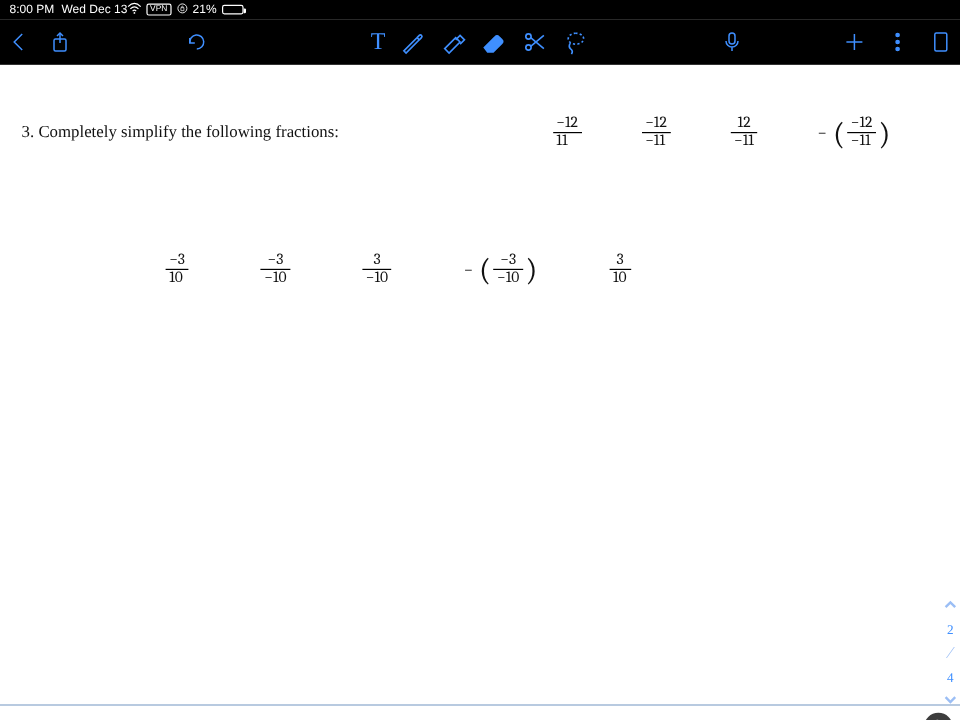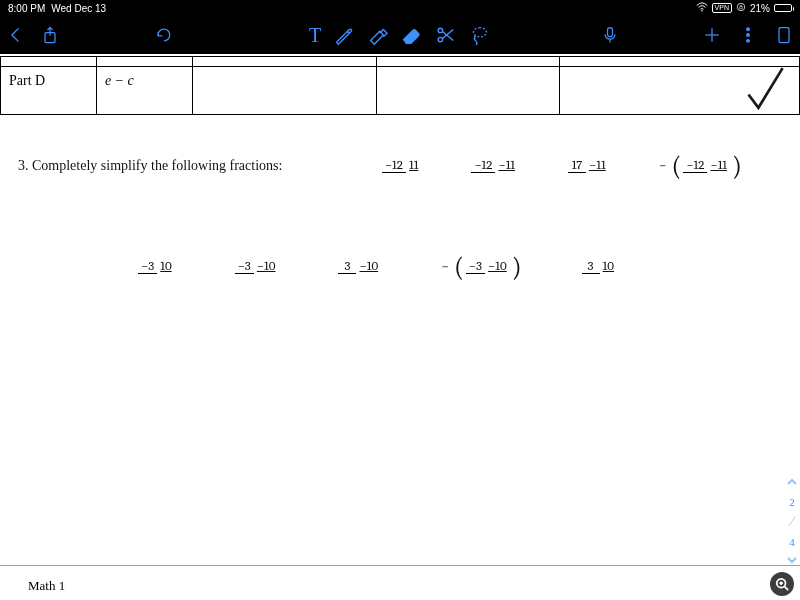--- a/index.html
+++ b/index.html
@@ -1,19 +1,19 @@
 <!DOCTYPE html>
 <html><head>
 <meta charset="utf-8">
 <style>
   * { margin: 0; padding: 0; box-sizing: border-box; }
   body { font-family: -apple-system, "Helvetica Neue", Arial, sans-serif; width: 800px; height: 600px; overflow: hidden; background: #fff; position: relative; }
 
   
-  .status-bar { background: #000; color: #fff; height: 16px; display: flex; justify-content: space-between; align-items: center; padding: 0 8px; font-size: 10px; font-weight: 500; }
+  .status-bar { background: #000; color: #fff; height: 16px; display: flex; justify-content: flex-start; align-items: center; padding: 0 8px; font-size: 10px; font-weight: 500; }
   .status-left { display: flex; gap: 6px; }
   .status-right { display: flex; gap: 4px; align-items: center; }
   .battery { width: 18px; height: 8px; border: 1px solid #fff; border-radius: 2px; position: relative; }
   .battery::after { content: ""; position: absolute; right: -3px; top: 2px; width: 1.5px; height: 4px; background: #fff; border-radius: 0 1px 1px 0;}
   .battery-fill { background: #fff; height: 100%; width: 92%; border-radius: 1px; }
   .vpn-badge { border: 1px solid #fff; border-radius: 2px; padding: 0 2px; font-size: 7px; line-height: 8px; }
 
   
   .toolbar { background: #000; height: 38px; display: flex; align-items: center; padding: 0 6px; position: relative; }
   .tb-left { display: flex; align-items: center; gap: 14px; }
@@ -37,23 +37,23 @@
   .checkmark { position: absolute; right: 12px; top: -6px; }
   .checkmark svg { width: 44px; height: 56px; stroke: #1a1a1a; stroke-width: 2.5; fill: none; }
 
   
   .question { padding: 18px 28px 0 18px; font-size: 14px; color: #111; }
   .question-row { display: flex; align-items: center; gap: 26px; }
   .q-text { flex-shrink: 0; }
   .frac-row { display: flex; gap: 50px; align-items: center; margin-left: auto; margin-right: 30px;}
   .q4-fracs { display: flex; gap: 60px; margin: 6px 0 0 120px; align-items: center; }
 
-  .frac { display: inline-flex; flex-direction: row; font-family: Cambria, "Times New Roman", serif; font-size: 13px; line-height: 1.1; }
+  .frac { display: inline-flex; flex-direction: column; font-family: Cambria, "Times New Roman", serif; font-size: 13px; line-height: 1.1; }
   .frac .num { border-bottom: 1px solid #000; padding: 0 3px; min-width: 18px; text-align: center; }
-  .frac .den { padding: 0 3px; text-decoration: underline; }
+  .frac .den { padding: 0 3px; }
 
   .neg-wrap { display: inline-flex; align-items: center; font-family: Cambria, serif; font-size: 14px; gap: 2px;}
   .paren { font-size: 26px; line-height: 0; position: relative; top: 1px; font-weight: 300; }
 
   
   .doc-footer { position: absolute; bottom: 0; left: 0; right: 0; border-top: 1px solid #8aa8cc; }
   .doc-footer-inner { display: flex; justify-content: space-between; padding: 12px 20px 8px 28px; font-size: 13px; }
   .blank-line { display: inline-block; border-bottom: 1px solid #000; width: 150px; margin-left: 4px; position: relative; top: 3px; }
 
   
@@ -174,59 +174,35 @@
     <span class="tool-icon">
       <svg viewBox="0 0 24 24">
           <rect x="6" y="3" width="12" height="18" rx="1.5"></rect>
         </svg>
     </span>
   </div>
 </div>
 
 <div class="doc">
 
-  <table class="part-table">
-    <tbody>
-        <tr class="rowA">
-          <td style="width:12%"></td>
-          <td style="width:12%"></td>
-          <td style="width:23%"></td>
-          <td style="width:23%"></td>
-          <td style="width:30%"></td>
-        </tr>
-    <tr class="rowB">
-      <td>Part D</td>
-      <td><span class="italic">e − c</span></td>
-      <td></td>
-      <td></td>
-      <td class="check-cell">
-        <span class="checkmark">
-          <svg viewBox="0 0 40 50">
-                <path d="M5 30 L14 42 L36 6"></path>
-              </svg>
-        </span>
-      </td>
-    </tr>
-  </tbody>
-    </table>
 
   <div class="question" style="margin-top:24px">
     <div class="question-row">
       <span class="q-text">3.   Completely simplify the following fractions:</span>
       <div class="frac-row" id="q3-fracs">
           <span class="frac">
             <span class="num">−12</span>
             <span class="den">11</span>
           </span>
           <span class="frac">
             <span class="num">−12</span>
             <span class="den">−11</span>
           </span>
           <span class="frac">
-            <span class="num">17</span>
+            <span class="num">12</span>
             <span class="den">−11</span>
           </span>
           <span class="neg-wrap">
             <span style="margin-right:3px">−</span>
             <span class="paren">(</span>
             <span class="frac">
               <span class="num">−12</span>
               <span class="den">−11</span>
             </span>
             <span class="paren">)</span>

